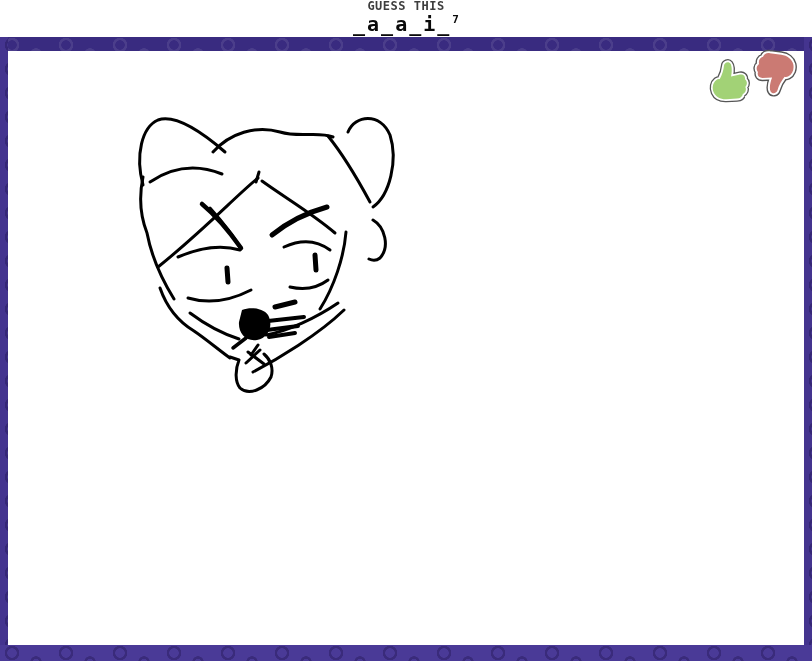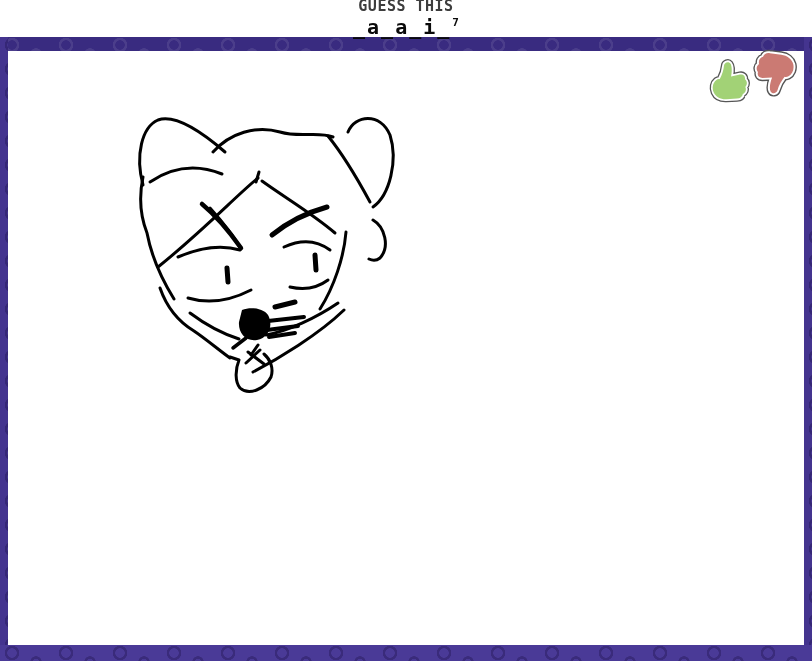--- a/index.html
+++ b/index.html
@@ -7,24 +7,24 @@
     width:812px;height:661px;position:relative;overflow:hidden;
     background:#ffffff;
     font-family:"DejaVu Sans Mono","Liberation Mono",monospace;
   }
   
   .banner{
     position:absolute;top:0;left:0;width:812px;height:37px;
     text-align:center;background:#ffffff;z-index:3;
   }
   .prompt{
-    font-size:15px;font-weight:700;color:#3d3d3d;
+    font-size:12px;font-weight:700;color:#3d3d3d;
     line-height:13px;letter-spacing:0.5px;
   }
-  .word-row{line-height:28px;white-space:nowrap;}
+  .word-row{line-height:22px;white-space:nowrap;}
   .word{
     font-size:20px;font-weight:700;color:#0a0a0a;letter-spacing:2px;
   }
   .count{
     display:inline-block;font-size:11px;font-weight:700;color:#0a0a0a;
     position:relative;top:-8px;margin-left:1px;
   }
   
   .frame{position:absolute;left:0;top:37px;width:812px;height:624px;}
   .strip{position:absolute;background-color:var(--c,#44348f);

